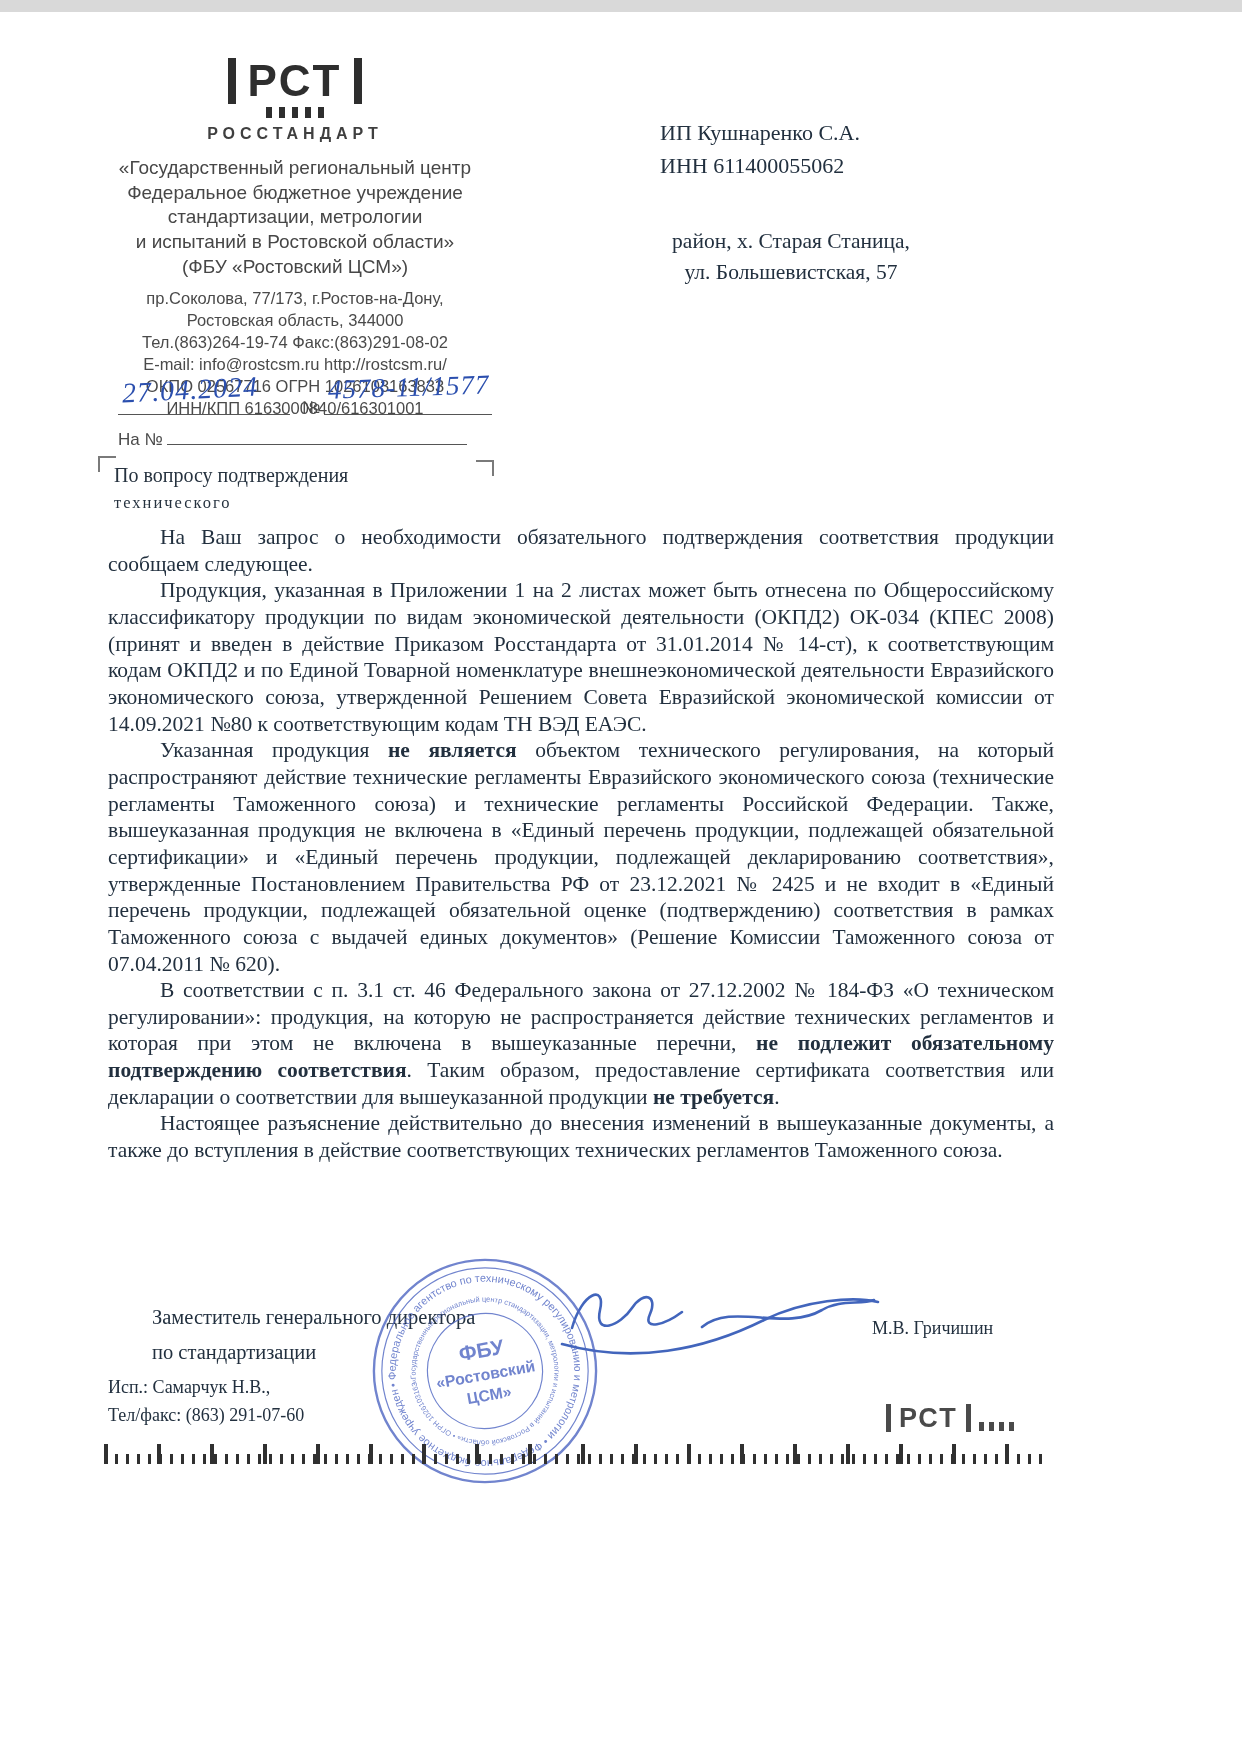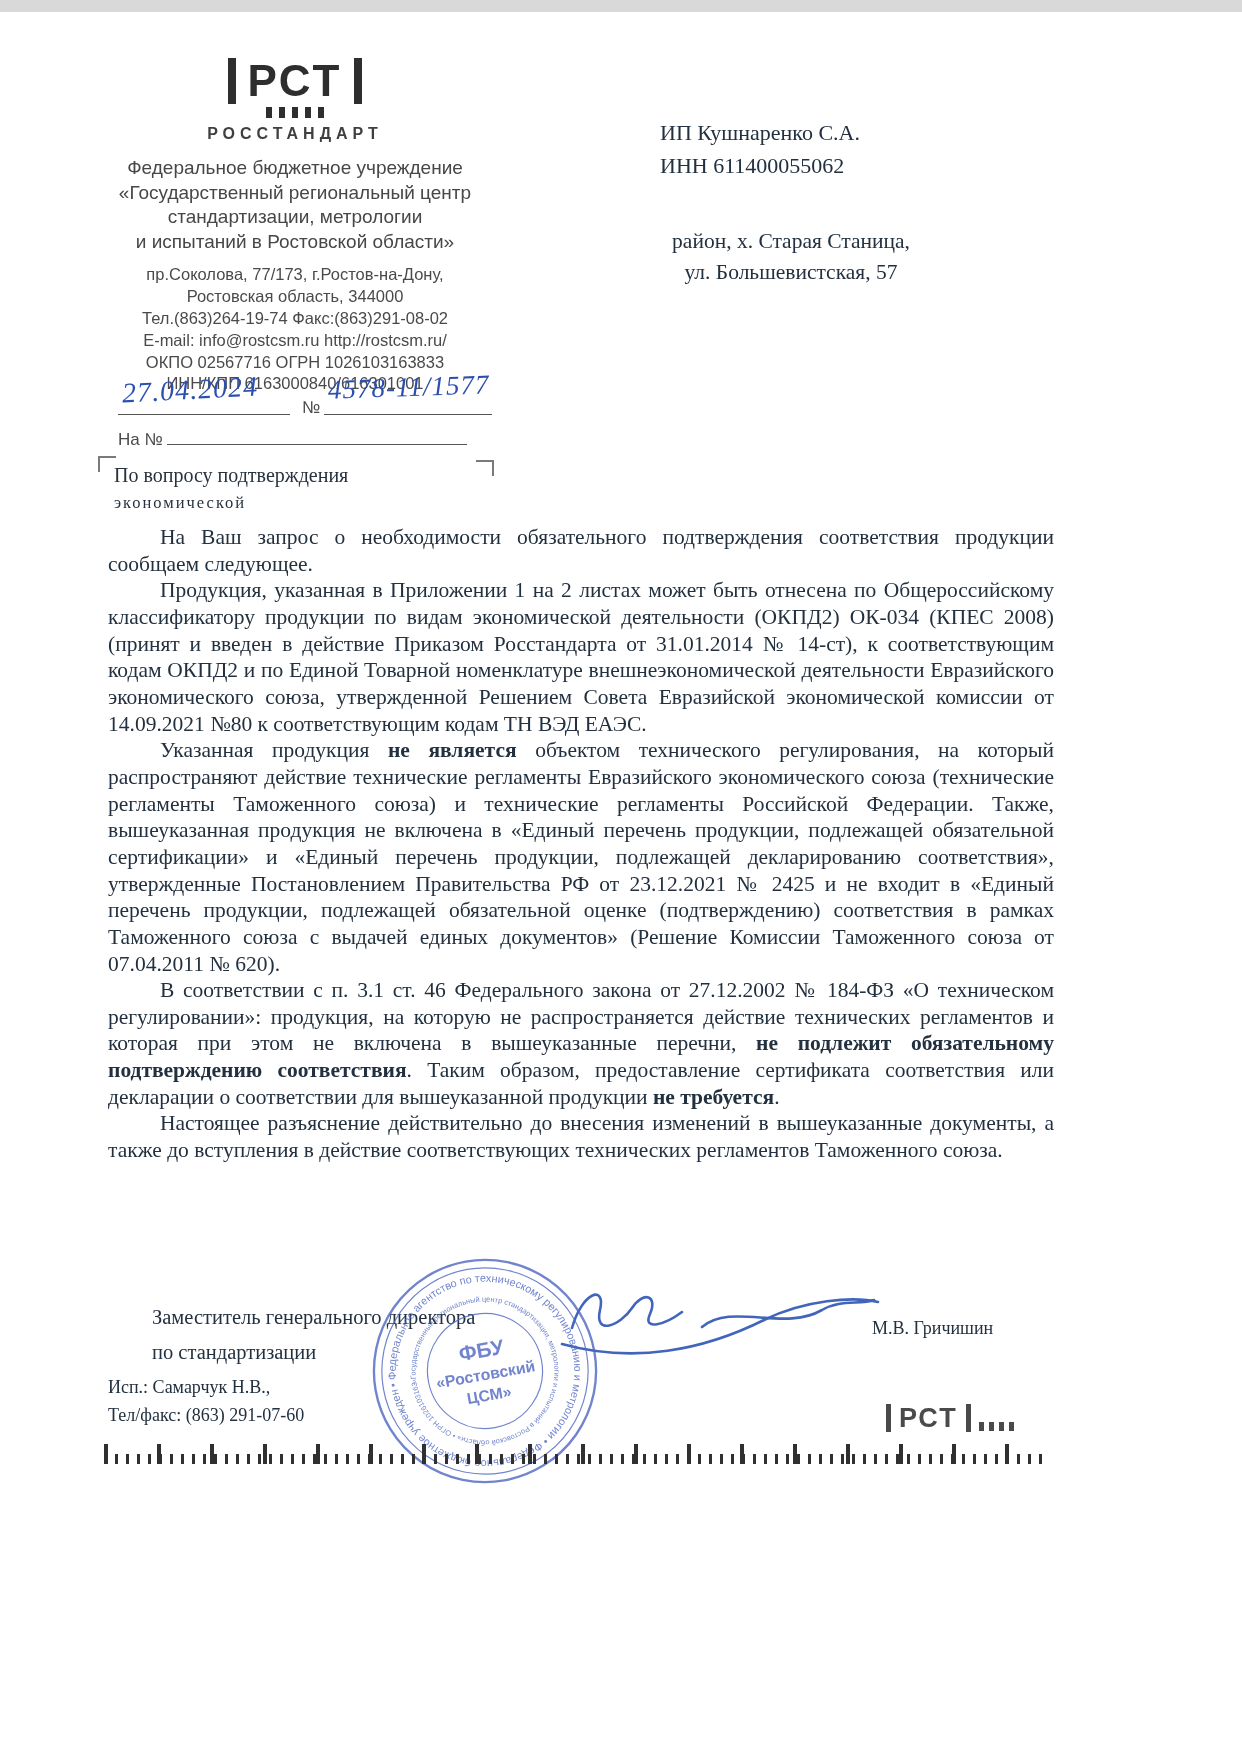--- a/index.html
+++ b/index.html
@@ -89,24 +89,25 @@
     </div>
     <div class="subbars">
       <span></span>
         <span></span>
         <span></span>
         <span></span>
         <span></span>
     </div>
     <div class="brand">РОССТАНДАРТ</div>
     <div class="org">
+      <div>«Государственный региональный центр</div>
       <div>Федеральное бюджетное учреждение</div>
-      <div>«Государственный региональный центр</div>
       <div>стандартизации, метрологии</div>
       <div>и испытаний в Ростовской области»</div>
+      <div>(ФБУ «Ростовский ЦСМ»)</div>
     </div>
     <div class="contact">
       <div>пр.Соколова, 77/173, г.Ростов-на-Дону,</div>
       <div>Ростовская область, 344000</div>
       <div>Тел.(863)264-19-74 Факс:(863)291-08-02</div>
       <div>E-mail: info@rostcsm.ru  http://rostcsm.ru/</div>
       <div>ОКПО 02567716  ОГРН 1026103163833</div>
       <div>ИНН/КПП 6163000840/616301001</div>
     </div>
   </div>
@@ -120,21 +121,21 @@
   </div>
   <div class="na-row">
     <span>На №</span>
     <span class="u3"></span>
   </div>
 
   <div class="corner-l"></div>
   <div class="corner-r"></div>
   <div class="subject">
     <div class="l1">По вопросу подтверждения</div>
-    <div class="l2">экономической</div>
+    <div class="l2">технического</div>
   </div>
 
   <div class="recipient">
     <div>ИП Кушнаренко С.А.</div>
     <div>ИНН 611400055062</div>
   </div>
   <div class="recipient-addr">
     <div>район, х. Старая Станица,</div>
     <div>ул. Большевистская, 57</div>
   </div>

